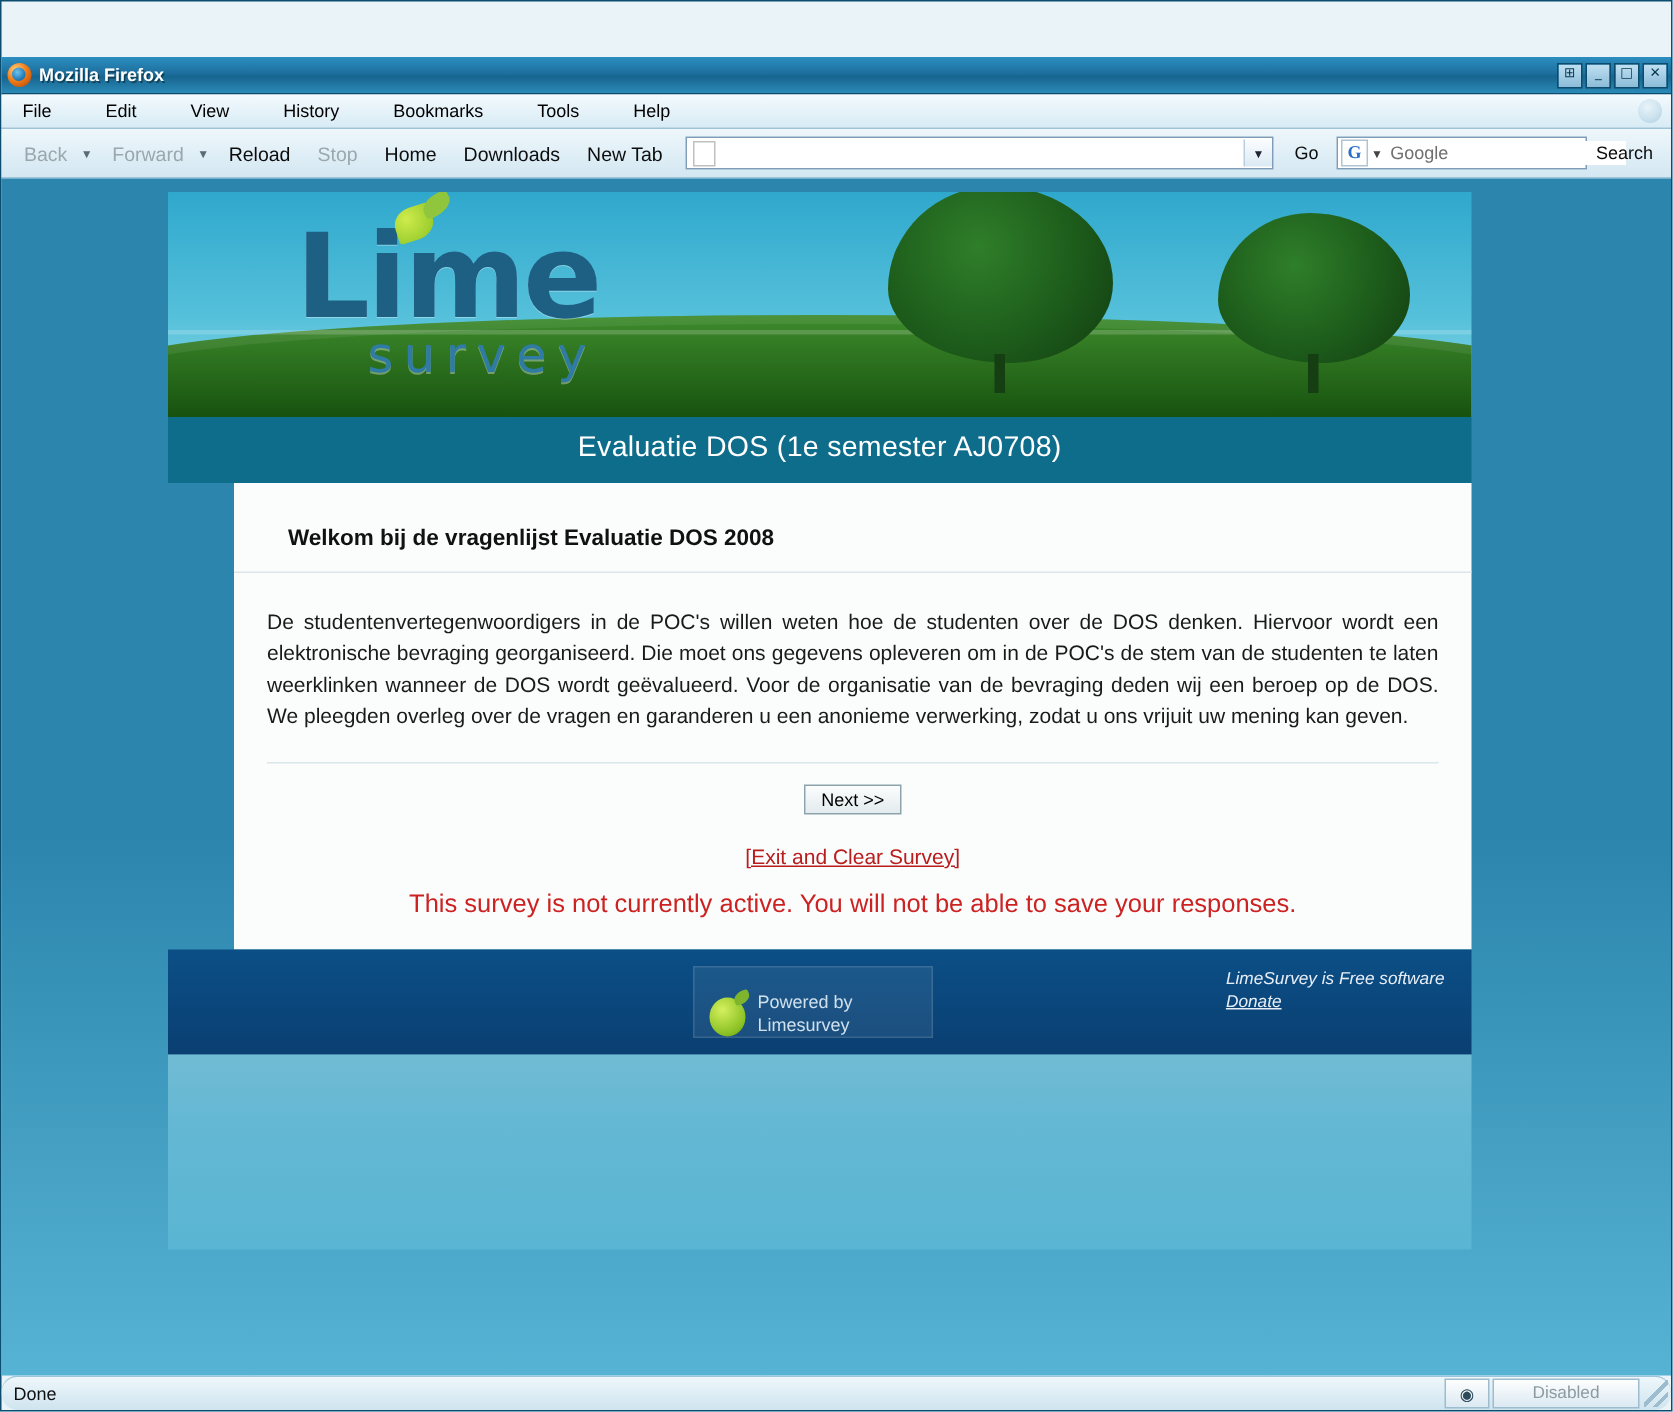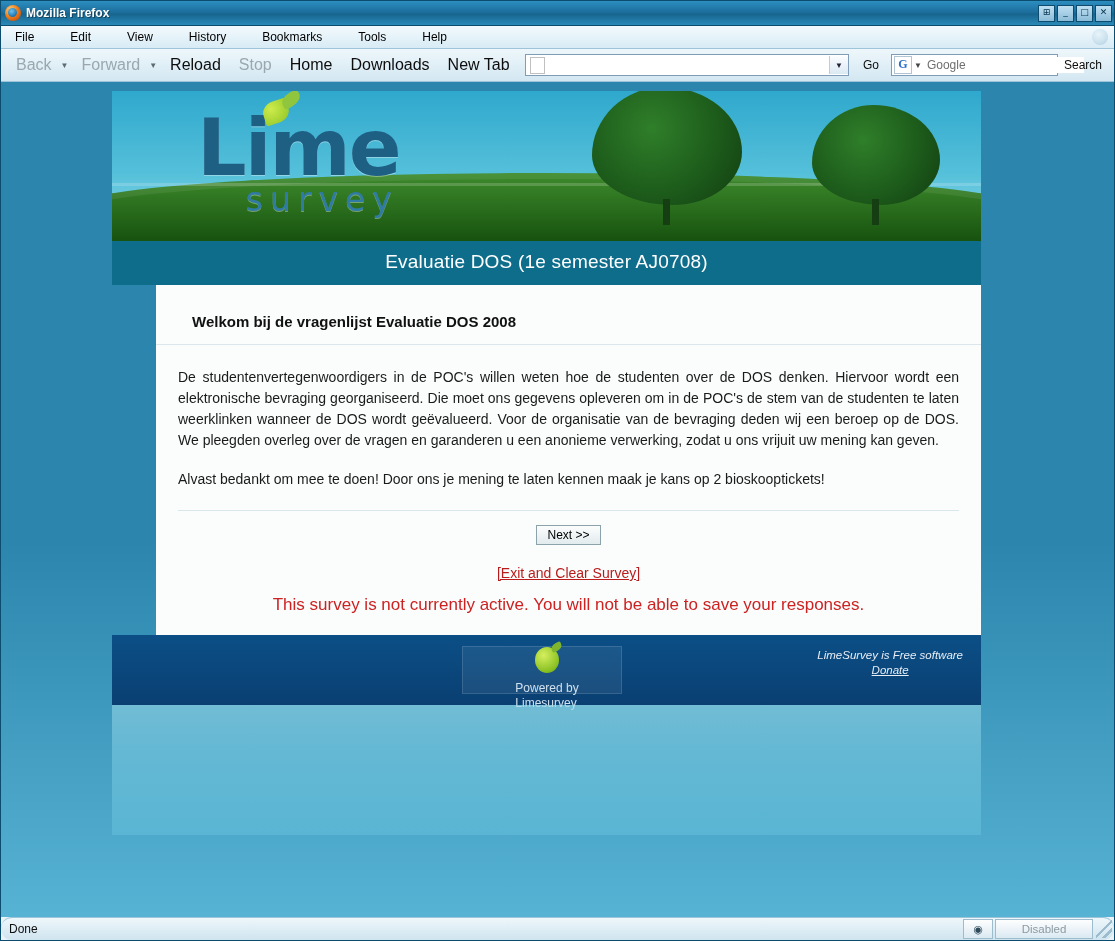--- a/index.html
+++ b/index.html
@@ -26,20 +26,21 @@
 
   
   .titlebar {
     height: 24px;
     background: linear-gradient(to bottom, #2c8ec0 0%, #1d6f9e 45%, #17658f 55%, #2b8ab8 100%);
     display: flex;
     align-items: center;
     padding: 0 2px 0 4px;
     color: #ffffff;
     border-bottom: 1px solid #0b4c6f;
+    margin-top: 37px;
   }
   .titlebar .ff-icon {
     width: 16px; height: 16px;
     border-radius: 50%;
     background: radial-gradient(circle at 35% 30%, #ffd27f 0%, #f07f1a 45%, #b5400a 100%);
     margin-right: 5px;
     position: relative;
     flex: none;
   }
   .titlebar .ff-icon::after {
@@ -98,21 +99,21 @@
   .navbar {
     height: 32px;
     background: linear-gradient(to bottom, #eef7fb, #d3e7f2);
     border-bottom: 1px solid #9dc4d8;
     display: flex;
     align-items: center;
     padding: 0 6px;
     gap: 0px;
   }
   .nav-btn {
-    font-size: 16px;
+    font-size: 13px;
     padding: 4px 9px;
     color: #0d0d0d;
     white-space: nowrap;
   }
   .nav-btn.disabled { color: #9aa7ae; }
   .nav-arrow {
     font-size: 8px;
     color: #5b6b74;
     padding: 4px 4px 4px 0;
   }
@@ -241,21 +242,20 @@
   .tree.t1 { left: 480px; width: 150px; height: 118px; }
   .tree.t2 { left: 700px; width: 128px; height: 100px; }
   .logo {
     position: absolute;
     left: 85px;
     top: 18px;
     color: #1e5f84;
     font-family: "DejaVu Sans", sans-serif;
     line-height: 1;
     text-shadow: 0 1px 0 rgba(255,255,255,.35);
-    text-align: center;
   }
   .logo .lime {
     font-size: 78px;
     font-weight: bold;
     letter-spacing: -2px;
   }
   .logo .survey {
     font-size: 33px;
     letter-spacing: 7px;
     margin-top: -4px;
@@ -344,25 +344,24 @@
   }
   .powered {
     position: absolute;
     left: 350px;
     top: 11px;
     width: 160px;
     height: 48px;
     background: rgba(255,255,255,.07);
     border: 1px solid rgba(255,255,255,.13);
     display: flex;
-    align-items: center;
+    align-items: flex-end;
     gap: 8px;
     padding-left: 10px;
     box-sizing: border-box;
-    flex-direction: column;
   }
   .powered .limeicon {
     width: 24px; height: 26px;
     border-radius: 50% 50% 50% 50%;
     background: radial-gradient(circle at 36% 32%, #d5ef5e, #88c022 70%, #5f9113 100%);
     position: relative;
     flex: none;
   }
   .powered .limeicon::after {
     content: "";
@@ -375,21 +374,21 @@
   }
   .powered .ptxt {
     color: #cfe0ee;
     font-size: 12px;
     line-height: 1.25;
   }
   .freetxt {
     position: absolute;
     right: 18px;
     top: 14px;
-    text-align: center;
+    text-align: left;
     color: #e7eef6;
     font-size: 11.5px;
     font-style: italic;
   }
   .freetxt a {
     color: #e7eef6;
     text-decoration: underline;
     display: block;
     margin-top: 3px;
   }
@@ -515,21 +514,20 @@
         </div>
       </div>
 
       <div class="survey-title">Evaluatie DOS (1e semester AJ0708)</div>
 
       <div class="body-card">
         <div class="welcome">Welkom bij de vragenlijst Evaluatie DOS 2008</div>
 
         <div class="survey-text">
           <p>De studentenvertegenwoordigers in de POC's willen weten hoe de studenten over de DOS denken. Hiervoor wordt een elektronische bevraging georganiseerd. Die moet ons gegevens opleveren om in de POC's de stem van de studenten te laten weerklinken wanneer de DOS wordt geëvalueerd. Voor de organisatie van de bevraging deden wij een beroep op de DOS. We pleegden overleg over de vragen en garanderen u een anonieme verwerking, zodat u ons vrijuit uw mening kan geven.</p>
-          <p>Alvast bedankt om mee te doen! Door ons je mening te laten kennen maak je kans op 2 bioskooptickets!</p>
         </div>
 
         <div class="rule"></div>
 
         <div class="nav-row">
           <button class="next-btn">Next &gt;&gt;</button>
         </div>
 
         <a class="exit-link" href="#">[Exit and Clear Survey]</a>
 

